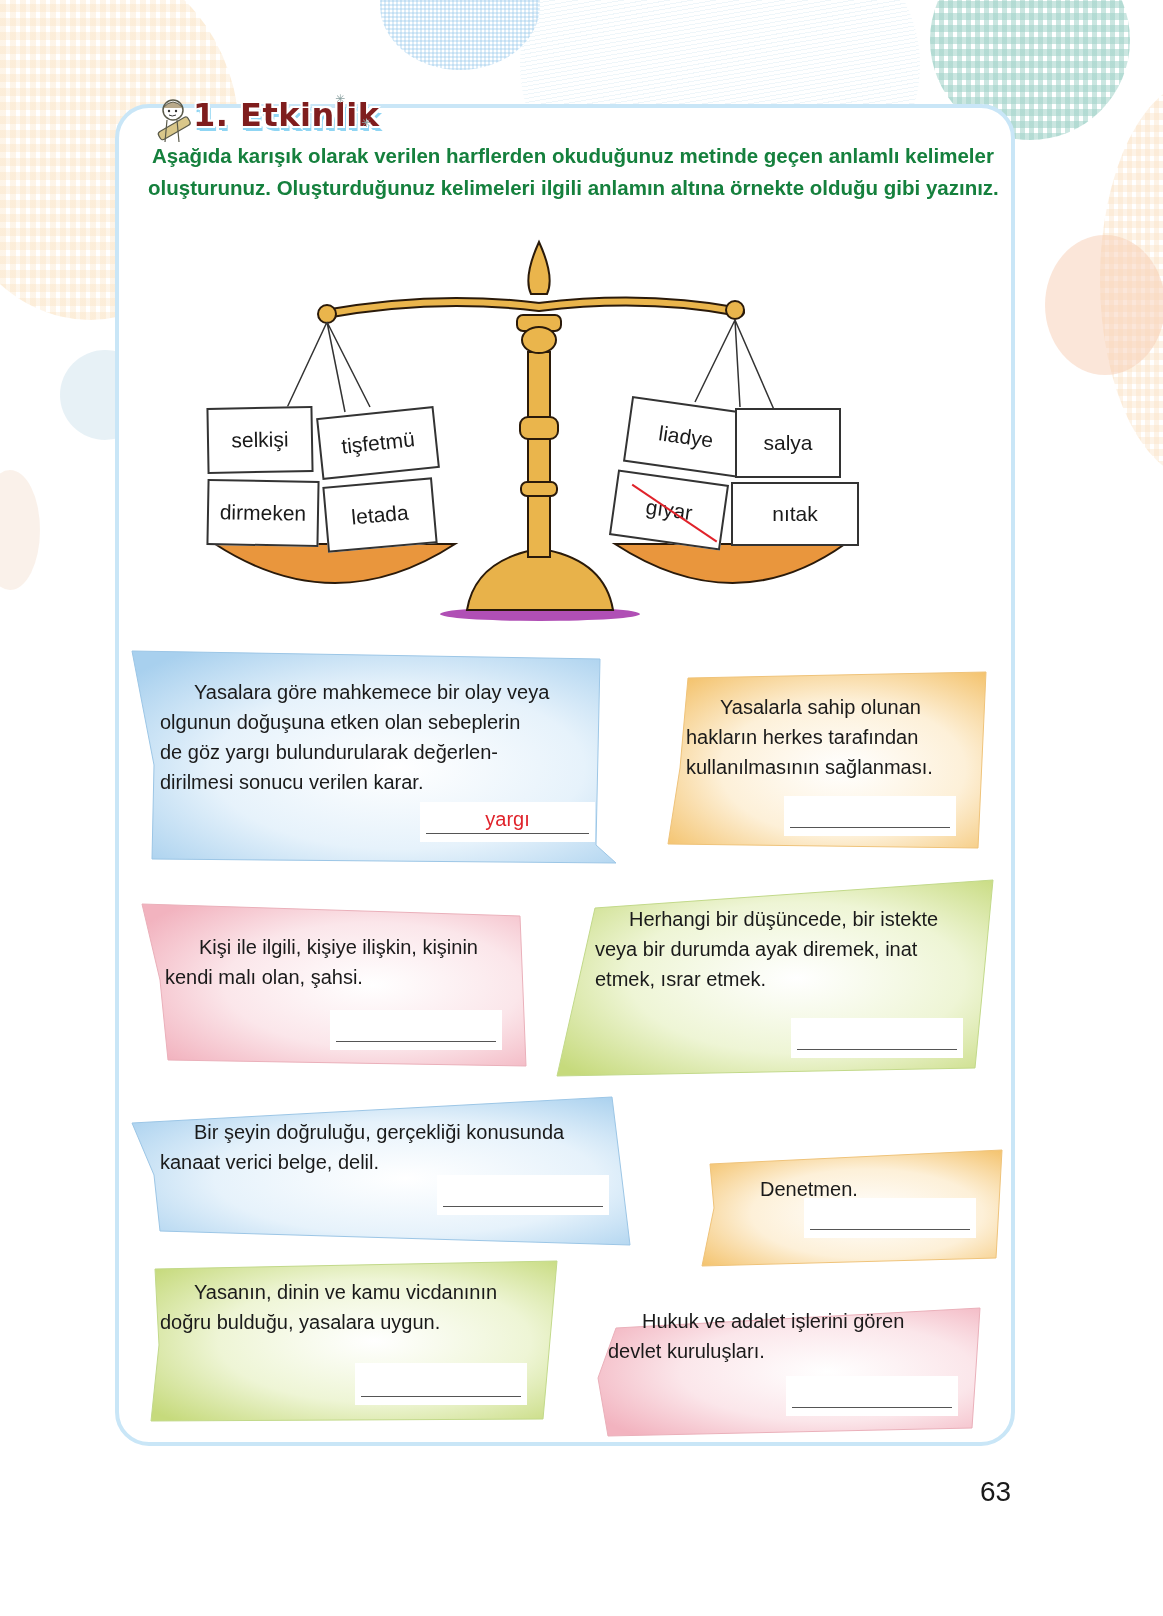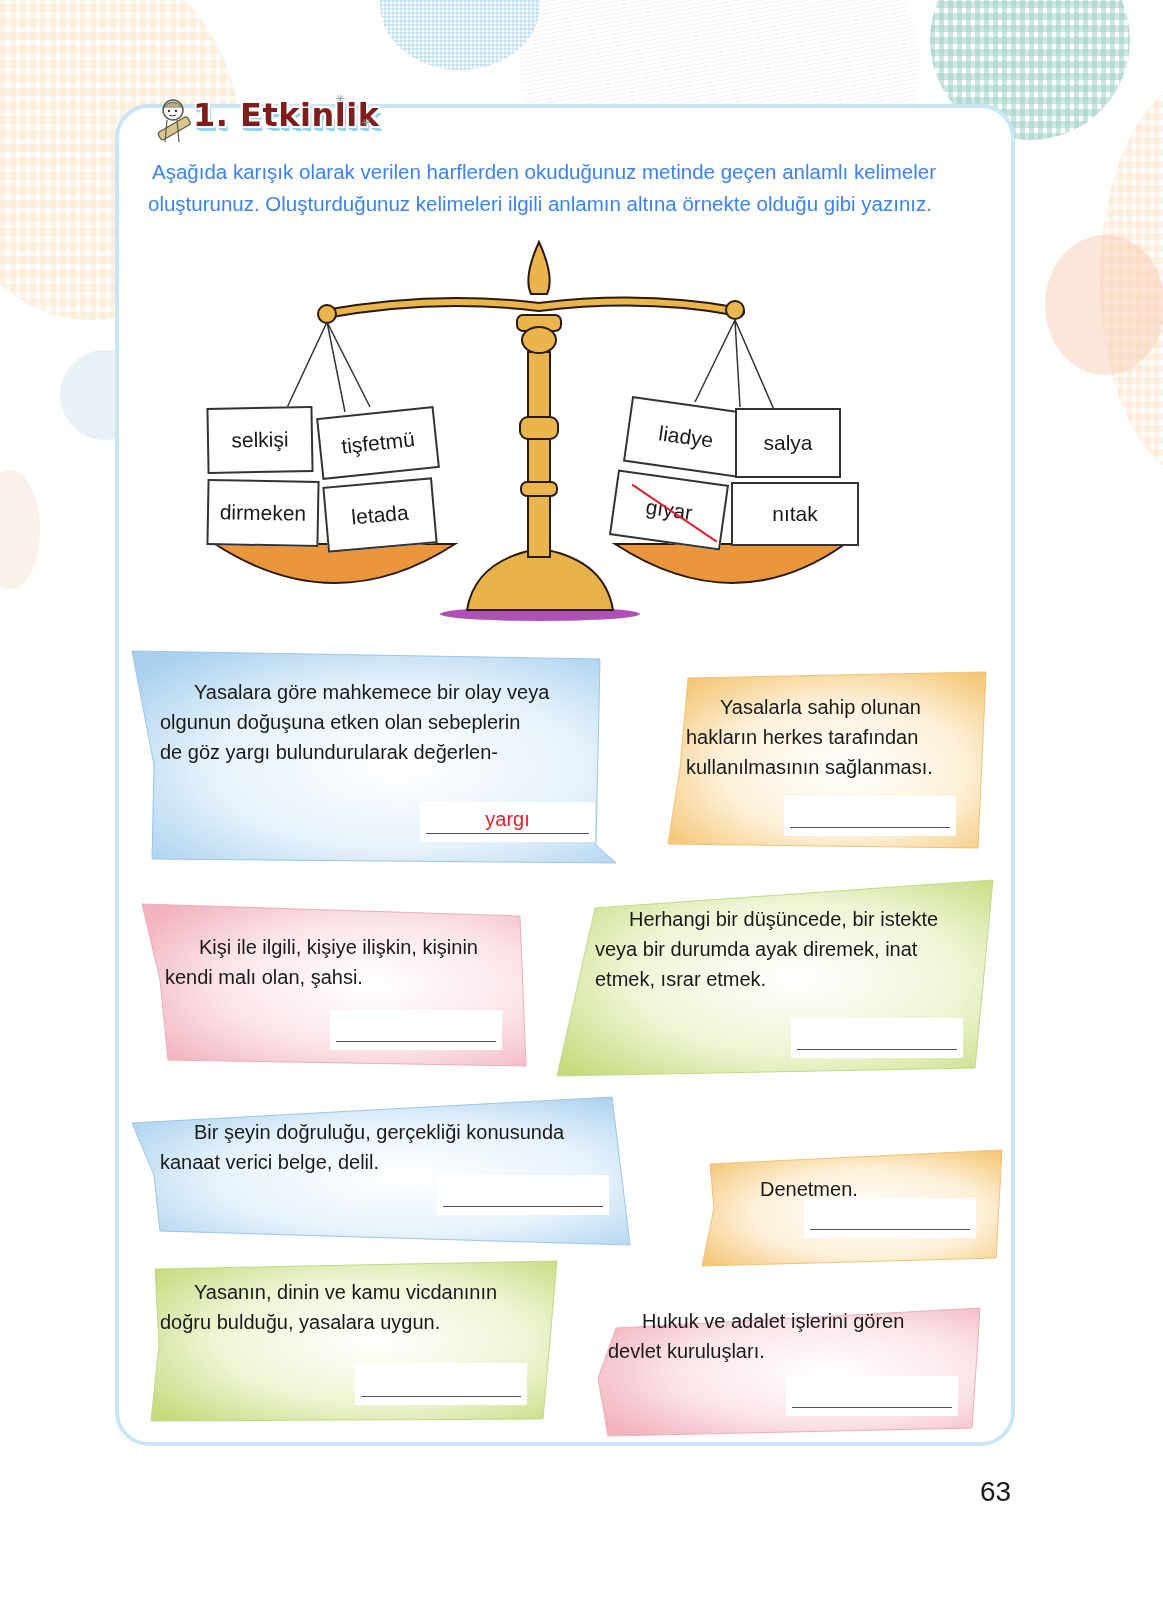--- a/index.html
+++ b/index.html
@@ -44,22 +44,22 @@
       position: absolute; left: 38px; top: 2px;
       font-family: "DejaVu Sans", sans-serif; font-weight: bold; font-size: 32px;
       color: #7f1d1d; letter-spacing: 0.5px;
       text-shadow: -2px -2px 0 #fff, 2px -2px 0 #fff, -2px 2px 0 #fff, 2px 2px 0 #fff,
                    0 4px 0 #8fd5f3, 3px 5px 0 #8fd5f3;
     }
     .mascot { position: absolute; left: 0; top: 4px; width: 40px; height: 48px; }
     .sparkle { position: absolute; font-size: 12px; color: #8aa0a0; }
 
     .instructions {
-      position: absolute; left: 148px; top: 156px; width: 852px;
-      color: #3b82f6; font-weight: normal; font-size: 20.5px; line-height: 32px;
+      position: absolute; left: 148px; top: 140px; width: 852px;
+      color: #15803d; font-weight: bold; font-size: 20.5px; line-height: 32px;
       text-indent: 4px;
     }
 
     .scale { position: absolute; left: 195px; top: 232px; width: 680px; height: 400px; }
     .card {
       position: absolute; background: #fff; border: 2px solid #333; display: flex;
       align-items: center; justify-content: center; font-size: 21px; color: #1a1a1a;
     }
     .strike { position: absolute; height: 2px; background: #e0232b; transform-origin: left center; }
 
@@ -160,20 +160,21 @@
           <stop offset="0.55" stop-color="#e6f2fb"></stop>
           <stop offset="1" stop-color="#a8d0ee"></stop>
         </radialGradient>
       </defs>
     <path d="M2 6 L470 14 L466 200 L486 218 L22 214 L24 120 Z" fill="url(#gb1)" stroke="#9cc6e6" stroke-width="1"></path>
   </svg>
   <div class="def-text" style="left:30px; top:32px; width:440px;">
     <div><span class="indent"></span><span>Yasalara göre mahkemece bir olay veya</span></div>
     <div>olgunun doğuşuna etken olan sebeplerin</div>
     <div>de göz yargı bulundurularak değerlen-</div>
+    <div>dirilmesi sonucu verilen karar.</div>
   </div>
   <div class="answer-box" style="left:290px; top:157px; width:175px; height:40px;">
     <div class="answer-text">yargı</div>
     <div class="answer-line"></div>
   </div>
 </div>
 
 <div class="def" style="left:660px; top:668px; width:332px; height:185px;">
   <svg class="def-bg" width="332" height="185" viewBox="0 0 332 185">
     <defs>

